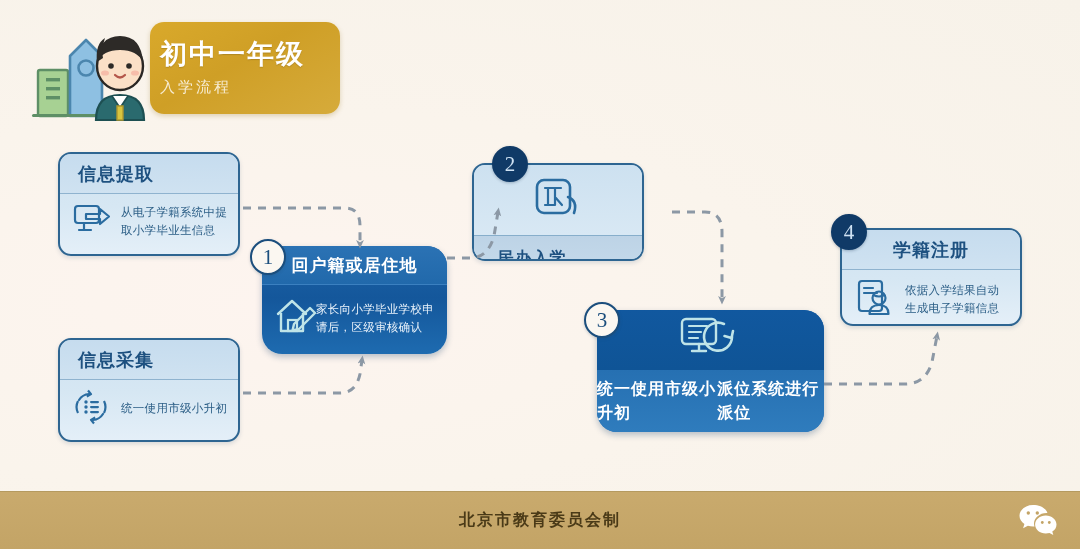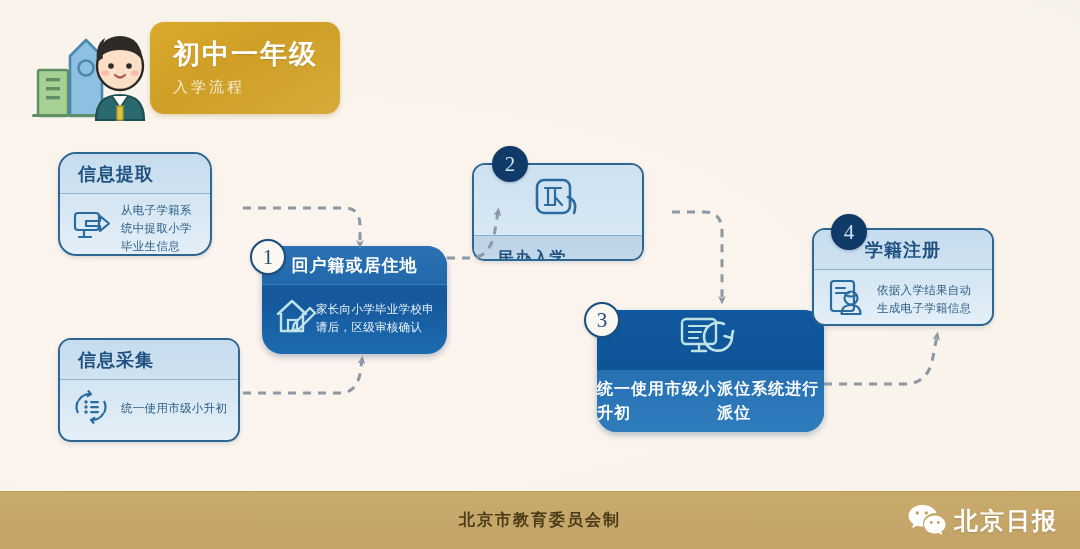--- a/index.html
+++ b/index.html
@@ -21,21 +21,21 @@
   #mascot{
     position:absolute;left:24px;top:14px;width:135px;height:110px;
   }
   #title-badge{
     position:absolute;left:150px;top:22px;
     width:190px;height:92px;
     border-radius:14px;
     background:linear-gradient(150deg,#d9a92b 0%,#cf9f26 45%,#d6ab3b 100%);
     box-shadow:0 2px 5px rgba(150,115,30,.28);
     display:flex;flex-direction:column;justify-content:center;
-    padding-left:23px;box-sizing:border-box;
+    padding-left:10px;box-sizing:border-box;
   }
   #title-main{
     color:#ffffff;font-size:27px;font-weight:bold;letter-spacing:2px;
     line-height:1.15;text-shadow:0 1px 1px rgba(120,90,20,.35);
   }
   #title-sub{
     color:#f7ecd3;font-size:15px;letter-spacing:3px;margin-top:7px;
   }
 
   
@@ -208,21 +208,21 @@
 
     <path d="M243 393 H340 Q356 393 360 374 L362 360" fill="none" stroke="#8c98a5" stroke-width="3" stroke-dasharray="8 7" marker-end="url(#ah)"></path>
 
     <path d="M447 258 H470 Q488 258 494 236 L498 212" fill="none" stroke="#8c98a5" stroke-width="3" stroke-dasharray="8 7" marker-end="url(#ah)"></path>
 
     <path d="M672 212 H705 Q722 212 722 232 V300" fill="none" stroke="#8c98a5" stroke-width="3" stroke-dasharray="8 7" marker-end="url(#ah)"></path>
 
     <path d="M824 384 H905 Q926 384 932 362 L937 336" fill="none" stroke="#8c98a5" stroke-width="3" stroke-dasharray="8 7" marker-end="url(#ah)"></path>
   </svg>
 
-  <div class="card light" id="card-extract" style="left:58px;top:152px;width:154px;height:104px;border-radius:18px;">
+  <div class="card light" id="card-extract" style="left:58px;top:152px;width:182px;height:104px;">
     <div class="hdr">
       <span class="hdr-txt">信息提取</span>
     </div>
     <div class="bd">
       <span>
         <svg width="40" height="36" viewBox="0 0 40 36">
           <rect x="3" y="4" width="24" height="17" rx="3" fill="none" stroke="#2a6ca0" stroke-width="2.2"></rect>
           <path d="M12 21 v6 M7 28 h12" stroke="#2a6ca0" stroke-width="2.2" fill="none" stroke-linecap="round"></path>
           <path d="M14 12 h14 v-5 l9 7.5 l-9 7.5 v-5 h-14 Z" fill="none" stroke="#2a6ca0" stroke-width="2.2" stroke-linejoin="round"></path>
         </svg>
@@ -311,21 +311,21 @@
     </div>
     <div class="cap">
       <span class="cap-txt">统一使用市级小升初</span>
       <span class="cap-txt">派位系统进行派位</span>
     </div>
   </div>
 
   <div class="badge solid" style="left:831px;top:214px;">
     <span>4</span>
   </div>
-  <div class="card light" id="card-step4" style="left:812px;top:228px;width:182px;height:98px;">
+  <div class="card light" id="card-step4" style="left:840px;top:228px;width:182px;height:98px;">
     <div class="hdr center">
       <span class="hdr-txt">学籍注册</span>
     </div>
     <div class="bd">
       <span>
         <svg width="42" height="40" viewBox="0 0 42 40">
           <rect x="5" y="3" width="23" height="30" rx="3" fill="none" stroke="#2a6ca0" stroke-width="2.2"></rect>
           <path d="M10 10 h9 M10 15 h13" stroke="#2a6ca0" stroke-width="2.2" fill="none" stroke-linecap="round"></path>
           <circle cx="25" cy="20" r="6.5" fill="none" stroke="#2a6ca0" stroke-width="2.2"></circle>
           <path d="M19.5 17 q5.5 3 11 0" fill="none" stroke="#2a6ca0" stroke-width="2.2"></path>
@@ -342,17 +342,16 @@
       <span>
         <svg width="40" height="32" viewBox="0 0 40 32">
           <path d="M15 2 C7.3 2 1.5 7 1.5 12.8 c0 3.3 1.9 6.2 4.9 8.2 l-1.3 4.2 l4.8-2.5 c1.6.5 3.4.8 5.1.8 c.5 0 1 0 1.5-.1 c-.3-.9-.5-1.8-.5-2.8 C16 15 21.6 10 28.5 10 c.3 0 .6 0 .9 0 C28.1 5.4 22.2 2 15 2 Z" fill="#ffffff"></path>
           <circle cx="10.3" cy="10" r="1.7" fill="#c3a466"></circle>
           <circle cx="19.3" cy="10" r="1.7" fill="#c3a466"></circle>
           <path d="M38.5 21.4 c0-5-4.8-9-10.7-9 c-5.9 0-10.7 4-10.7 9 c0 5 4.8 9 10.7 9 c1.3 0 2.5-.2 3.7-.5 l3.8 2 l-1-3.3 c2.5-1.6 4.2-4.2 4.2-7.2 Z" fill="#ffffff"></path>
           <circle cx="24.3" cy="19.5" r="1.4" fill="#c3a466"></circle>
           <circle cx="31.3" cy="19.5" r="1.4" fill="#c3a466"></circle>
         </svg>
       </span>
-      <span id="brand-text">北京日报</span>
     </div>
   </div>
 
 </div>
 
 </body></html>

